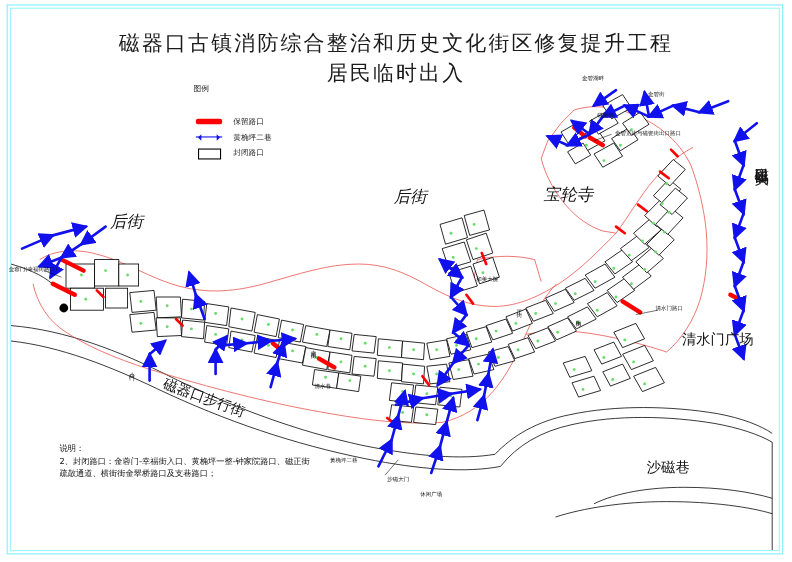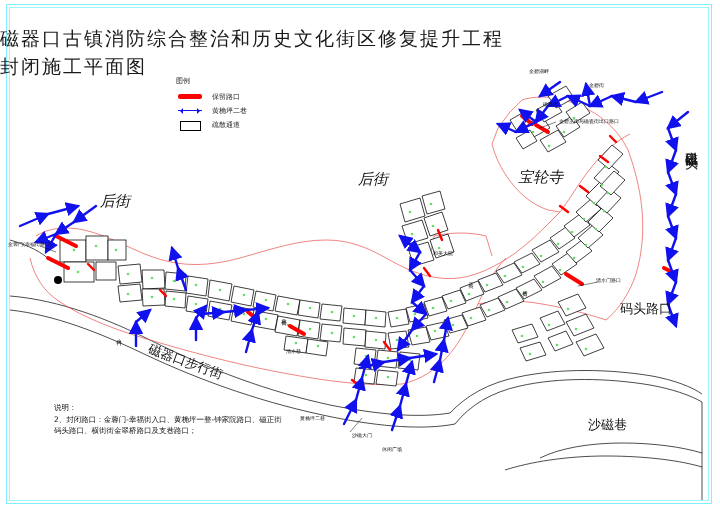--- a/index.html
+++ b/index.html
@@ -10,30 +10,30 @@
   }
   #frame{
     position:absolute;left:6px;top:4px;width:706px;height:500px;
     border:1.5px solid #7ef0ff;box-sizing:border-box;
   }
   #frame-inner{
     position:absolute;left:9px;top:7px;width:700px;height:494px;
     border:1px solid #9ef7ff;box-sizing:border-box;
   }
   .title{
-    position:absolute;width:100%;text-align:left;
+    position:absolute;width:100%;text-align:center;
     font-family:"DejaVu Sans","Liberation Sans",sans-serif;
     color:#1a1a1a;letter-spacing:2px;
   }
   #title1{top:26px;font-size:19px;}
   #title2{top:54px;font-size:19px;}
 
   
   #legend{position:absolute;left:176px;top:76px;}
-  #legend .lg-title{font-size:7px;color:#222;margin-bottom:5px;}
+  #legend .lg-title{font-size:7px;color:#222;margin-bottom:19px;}
   #legend .lg-row{display:flex;align-items:center;height:11px;margin-bottom:3px;}
   #legend .lg-sym{width:28px;height:11px;position:relative;margin-right:8px;}
   #legend .lg-label{font-size:7px;color:#222;white-space:nowrap;}
   .sym-red{position:absolute;left:2px;top:3px;width:24px;height:5px;background:#ff0000;border-radius:2px;}
   .sym-blue{position:absolute;left:2px;top:5px;width:24px;height:0;border-top:1.6px solid #1111ee;}
   .sym-blue:before{content:"";position:absolute;left:-1px;top:-3px;border:3px solid transparent;border-right-color:#1111ee;}
   .sym-blue:after{content:"";position:absolute;right:-1px;top:-3px;border:3px solid transparent;border-left-color:#1111ee;}
   .sym-box{position:absolute;left:4px;top:2px;width:19px;height:8px;border:1.3px solid #000;background:#fff;}
 
   
@@ -51,41 +51,41 @@
 </style>
 </head>
 <body>
 
 <div id="page">
 
   <div id="frame"></div>
   <div id="frame-inner"></div>
 
   <div class="title" id="title1">磁器口古镇消防综合整治和历史文化街区修复提升工程</div>
-  <div class="title" id="title2">封闭施工平面图</div>
+  <div class="title" id="title2">居民临时出入</div>
 
   <div id="legend">
     <div class="lg-title">图例</div>
     <div class="lg-row">
       <span class="lg-sym">
           <i class="sym-red"></i>
         </span>
       <span class="lg-label">保留路口</span>
     </div>
     <div class="lg-row">
       <span class="lg-sym">
           <i class="sym-blue"></i>
         </span>
       <span class="lg-label">黄桷坪二巷</span>
     </div>
     <div class="lg-row">
       <span class="lg-sym">
           <i class="sym-box"></i>
         </span>
-      <span class="lg-label">疏散通道</span>
+      <span class="lg-label">封闭路口</span>
     </div>
   </div>
 
   <svg width="720" height="511" viewBox="0 0 720 511">
     <defs>
       <marker id="ah" markerWidth="6" markerHeight="6" refX="5" refY="3" orient="auto">
         <path d="M0,0 L6,3 L0,6 z" fill="#1111ee"></path>
       </marker>
     </defs>
 
@@ -399,23 +399,23 @@
     <g stroke="#000" stroke-width="0.5" fill="none">
       <line x1="556" y1="122" x2="540" y2="128"></line>
       <line x1="40" y1="246" x2="56" y2="252"></line>
       <line x1="598" y1="282" x2="578" y2="286"></line>
       <line x1="350" y1="432" x2="362" y2="418"></line>
     </g>
   </svg>
 
   <div class="mlabel big" style="left:100px;top:192px;">后街</div>
   <div class="mlabel big" style="left:358px;top:170px;">后街</div>
-  <div class="mlabel big" style="left:494px;top:168px;margin-left:24px;">宝轮寺</div>
+  <div class="mlabel big" style="left:494px;top:168px;">宝轮寺</div>
   <div class="mlabel mid vert" style="left:682px;top:142px;">磁器口码头</div>
-  <div class="mlabel mid" style="left:620px;top:300px;">码头路口</div>
+  <div class="mlabel mid" style="left:620px;top:300px;">清水门广场</div>
   <div class="mlabel mid" style="left:588px;top:416px;">沙磁巷</div>
   <div class="mlabel mid rot-diag" style="left:152px;top:340px;">磁器口步行街</div>
 
   <div class="mlabel tiny" style="left:529px;top:68px;">金碧湖畔</div>
   <div class="mlabel tiny" style="left:589px;top:82px;">金碧街</div>
   <div class="mlabel tiny" style="left:543px;top:101px;">磁瓷街</div>
   <div class="mlabel tiny" style="left:559px;top:118px;">金碧正街与磁瓷街出口路口</div>
   <div class="mlabel tiny" style="left:433px;top:250px;">和美大院</div>
   <div class="mlabel tiny vert" style="left:468px;top:278px;">正街</div>
   <div class="mlabel tiny vert" style="left:522px;top:286px;">横街</div>
@@ -424,16 +424,16 @@
   <div class="mlabel tiny vert" style="left:116px;top:334px;">小白门</div>
   <div class="mlabel tiny" style="left:8px;top:241px;">金蓉门(幸福街路口)</div>
   <div class="mlabel tiny" style="left:300px;top:415px;">黄桷坪二巷</div>
   <div class="mlabel tiny" style="left:352px;top:432px;">沙磁大门</div>
   <div class="mlabel tiny" style="left:382px;top:446px;">休闲广场</div>
   <div class="mlabel tiny" style="left:596px;top:277px;">清水门路口</div>
 
   <div id="notes">
     <div class="nrow">说明：</div>
     <div class="nrow">2、封闭路口：金蓉门-幸福街入口、黄桷坪一整-钟家院路口、磁正街</div>
-    <div class="nrow">    码头路口、横街街金翠桥路口及支巷路口；</div>
+    <div class="nrow">    疏散通道、横街街金翠桥路口及支巷路口；</div>
   </div>
 
 </div>
 
 </body></html>

